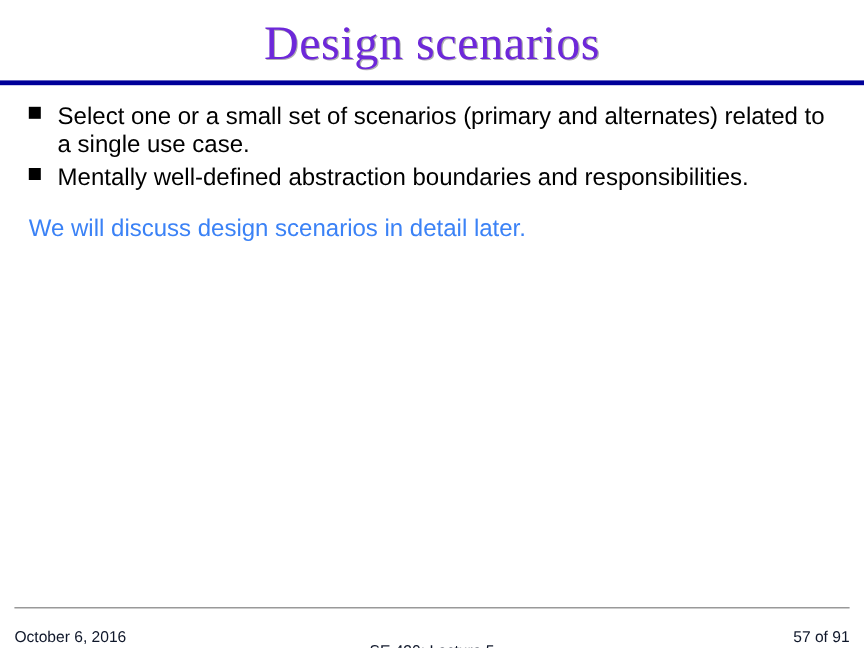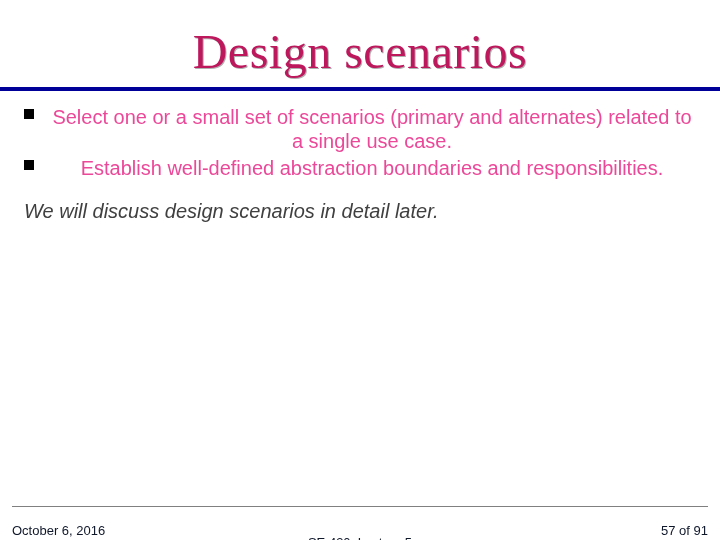--- a/index.html
+++ b/index.html
@@ -10,62 +10,60 @@
     position: relative;
   }
   .slide {
     width: 720px;
     height: 540px;
     position: relative;
     padding: 0;
   }
   .title {
     font-family: "Times New Roman", Times, serif;
-    font-size: 48px;
+    font-size: 40px;
     font-weight: 400;
-    color: #be185d;
+    color: #6d28d9;
     text-align: center;
-    padding-top: 24px;
+    padding-top: 12px;
     padding-bottom: 8px;
     text-shadow: 1px 1px 0 #b0b0b0;
     letter-spacing: 0.5px;
   }
   .rule {
     height: 4px;
     background: #000099;
     width: 100%;
   }
   .content {
     padding: 14px 24px 0 24px;
   }
   .bullets {
     list-style: none;
     font-size: 20px;
     line-height: 1.22;
-    color: #ec4899;
-    text-align: center;
+    color: #000000;
   }
   .bullets li {
     position: relative;
     padding-left: 24px;
     margin-bottom: 2px;
   }
   .bullet-mark {
     position: absolute;
     left: 0;
     top: 4px;
     width: 10px;
     height: 10px;
     background: #000;
   }
   .italic { font-style: italic; }
   .closing {
     font-size: 20px;
-    font-style: italic;
-    color: #404040;
+    color: #3b82f6;
     padding: 18px 24px 0 24px;
   }
   .footer {
     position: absolute;
     left: 0;
     right: 0;
     bottom: 0;
     height: 34px;
   }
   .footer-rule {
@@ -94,21 +92,21 @@
   <div class="rule"></div>
 
   <div class="content">
     <ul class="bullets">
       <li>
         <span class="bullet-mark"></span>
         <span>Select one or a small set of scenarios (primary and alternates) related to a single use case.</span>
       </li>
       <li>
         <span class="bullet-mark"></span>
-        <span>Establish well-defined abstraction boundaries and responsibilities.</span>
+        <span>Mentally well-defined abstraction boundaries and responsibilities.</span>
       </li>
     </ul>
   </div>
 
   <div class="closing">We will discuss design scenarios in detail later.</div>
 
   <div class="footer">
     <div class="footer-rule"></div>
     <div class="footer-row">
       <div class="footer-left">October 6, 2016</div>

